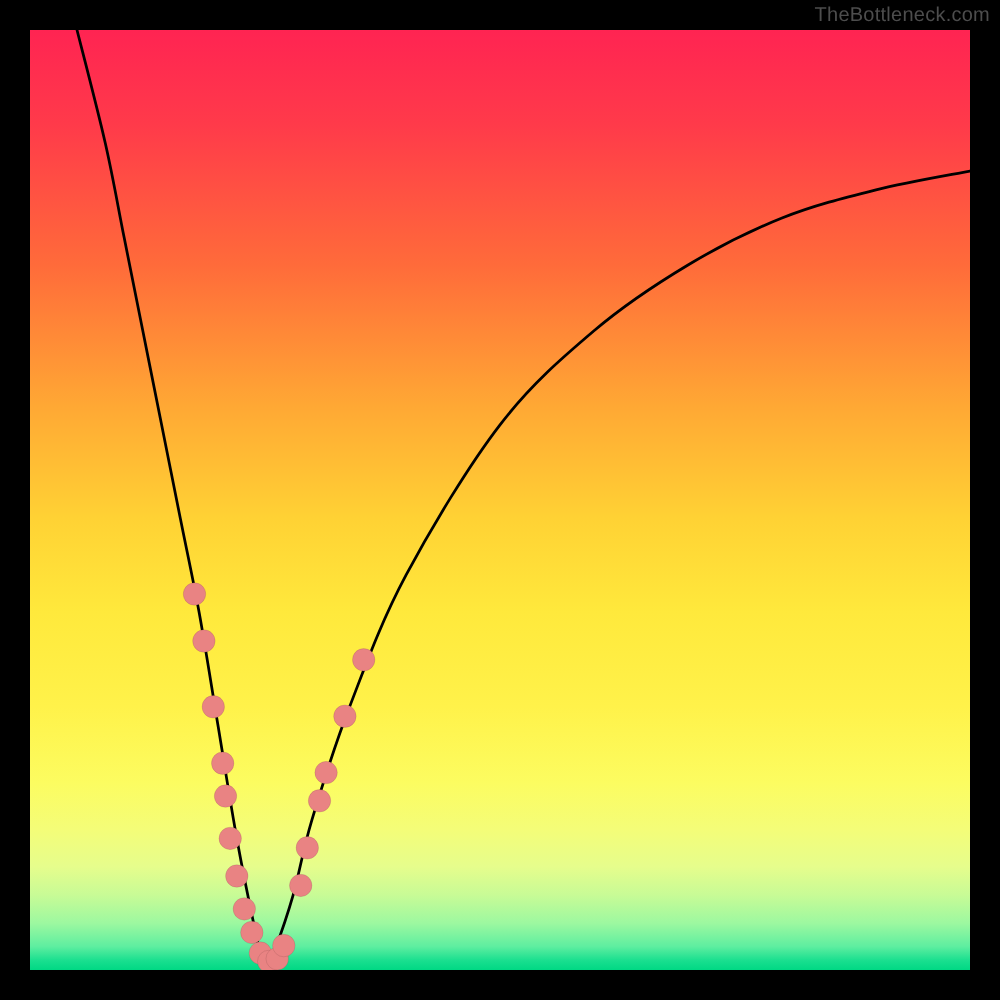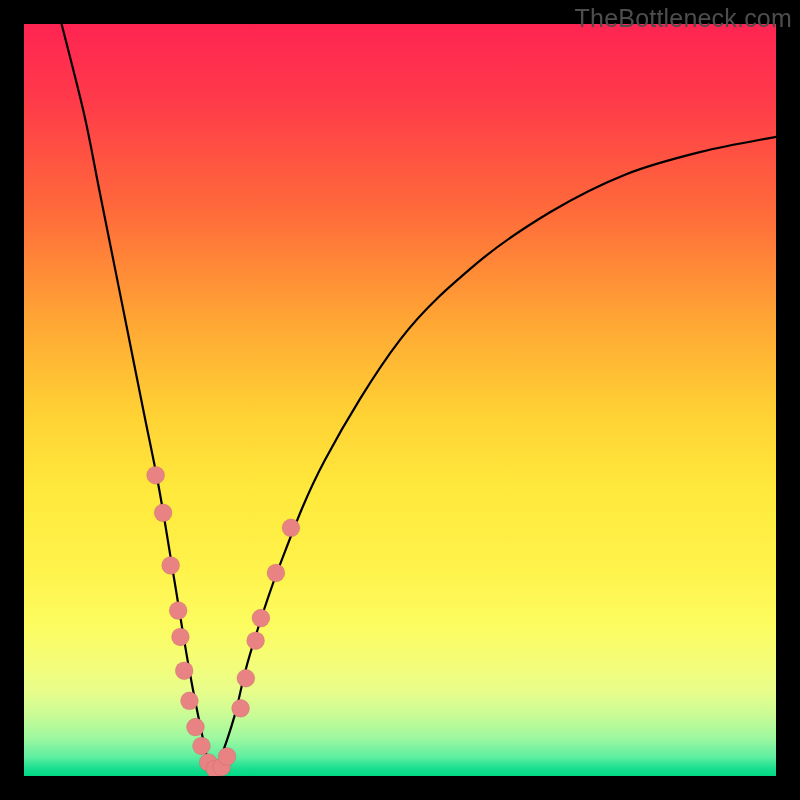--- a/index.html
+++ b/index.html
@@ -42,21 +42,21 @@
       #5eeea0 97.5%,
       #19df8f 99%,
       #00d884 100%
     );
   }
   .watermark {
     position: absolute;
     top: 4px;
     right: 8px;
     color: #4d4d4d;
-    font-size: 25px;
+    font-size: 16px;
     font-weight: 500;
     letter-spacing: 0.2px;
     z-index: 10;
     text-align: center;
   }
   svg.overlay {
     position: absolute;
     left: 0;
     top: 0;
     width: 752px;

